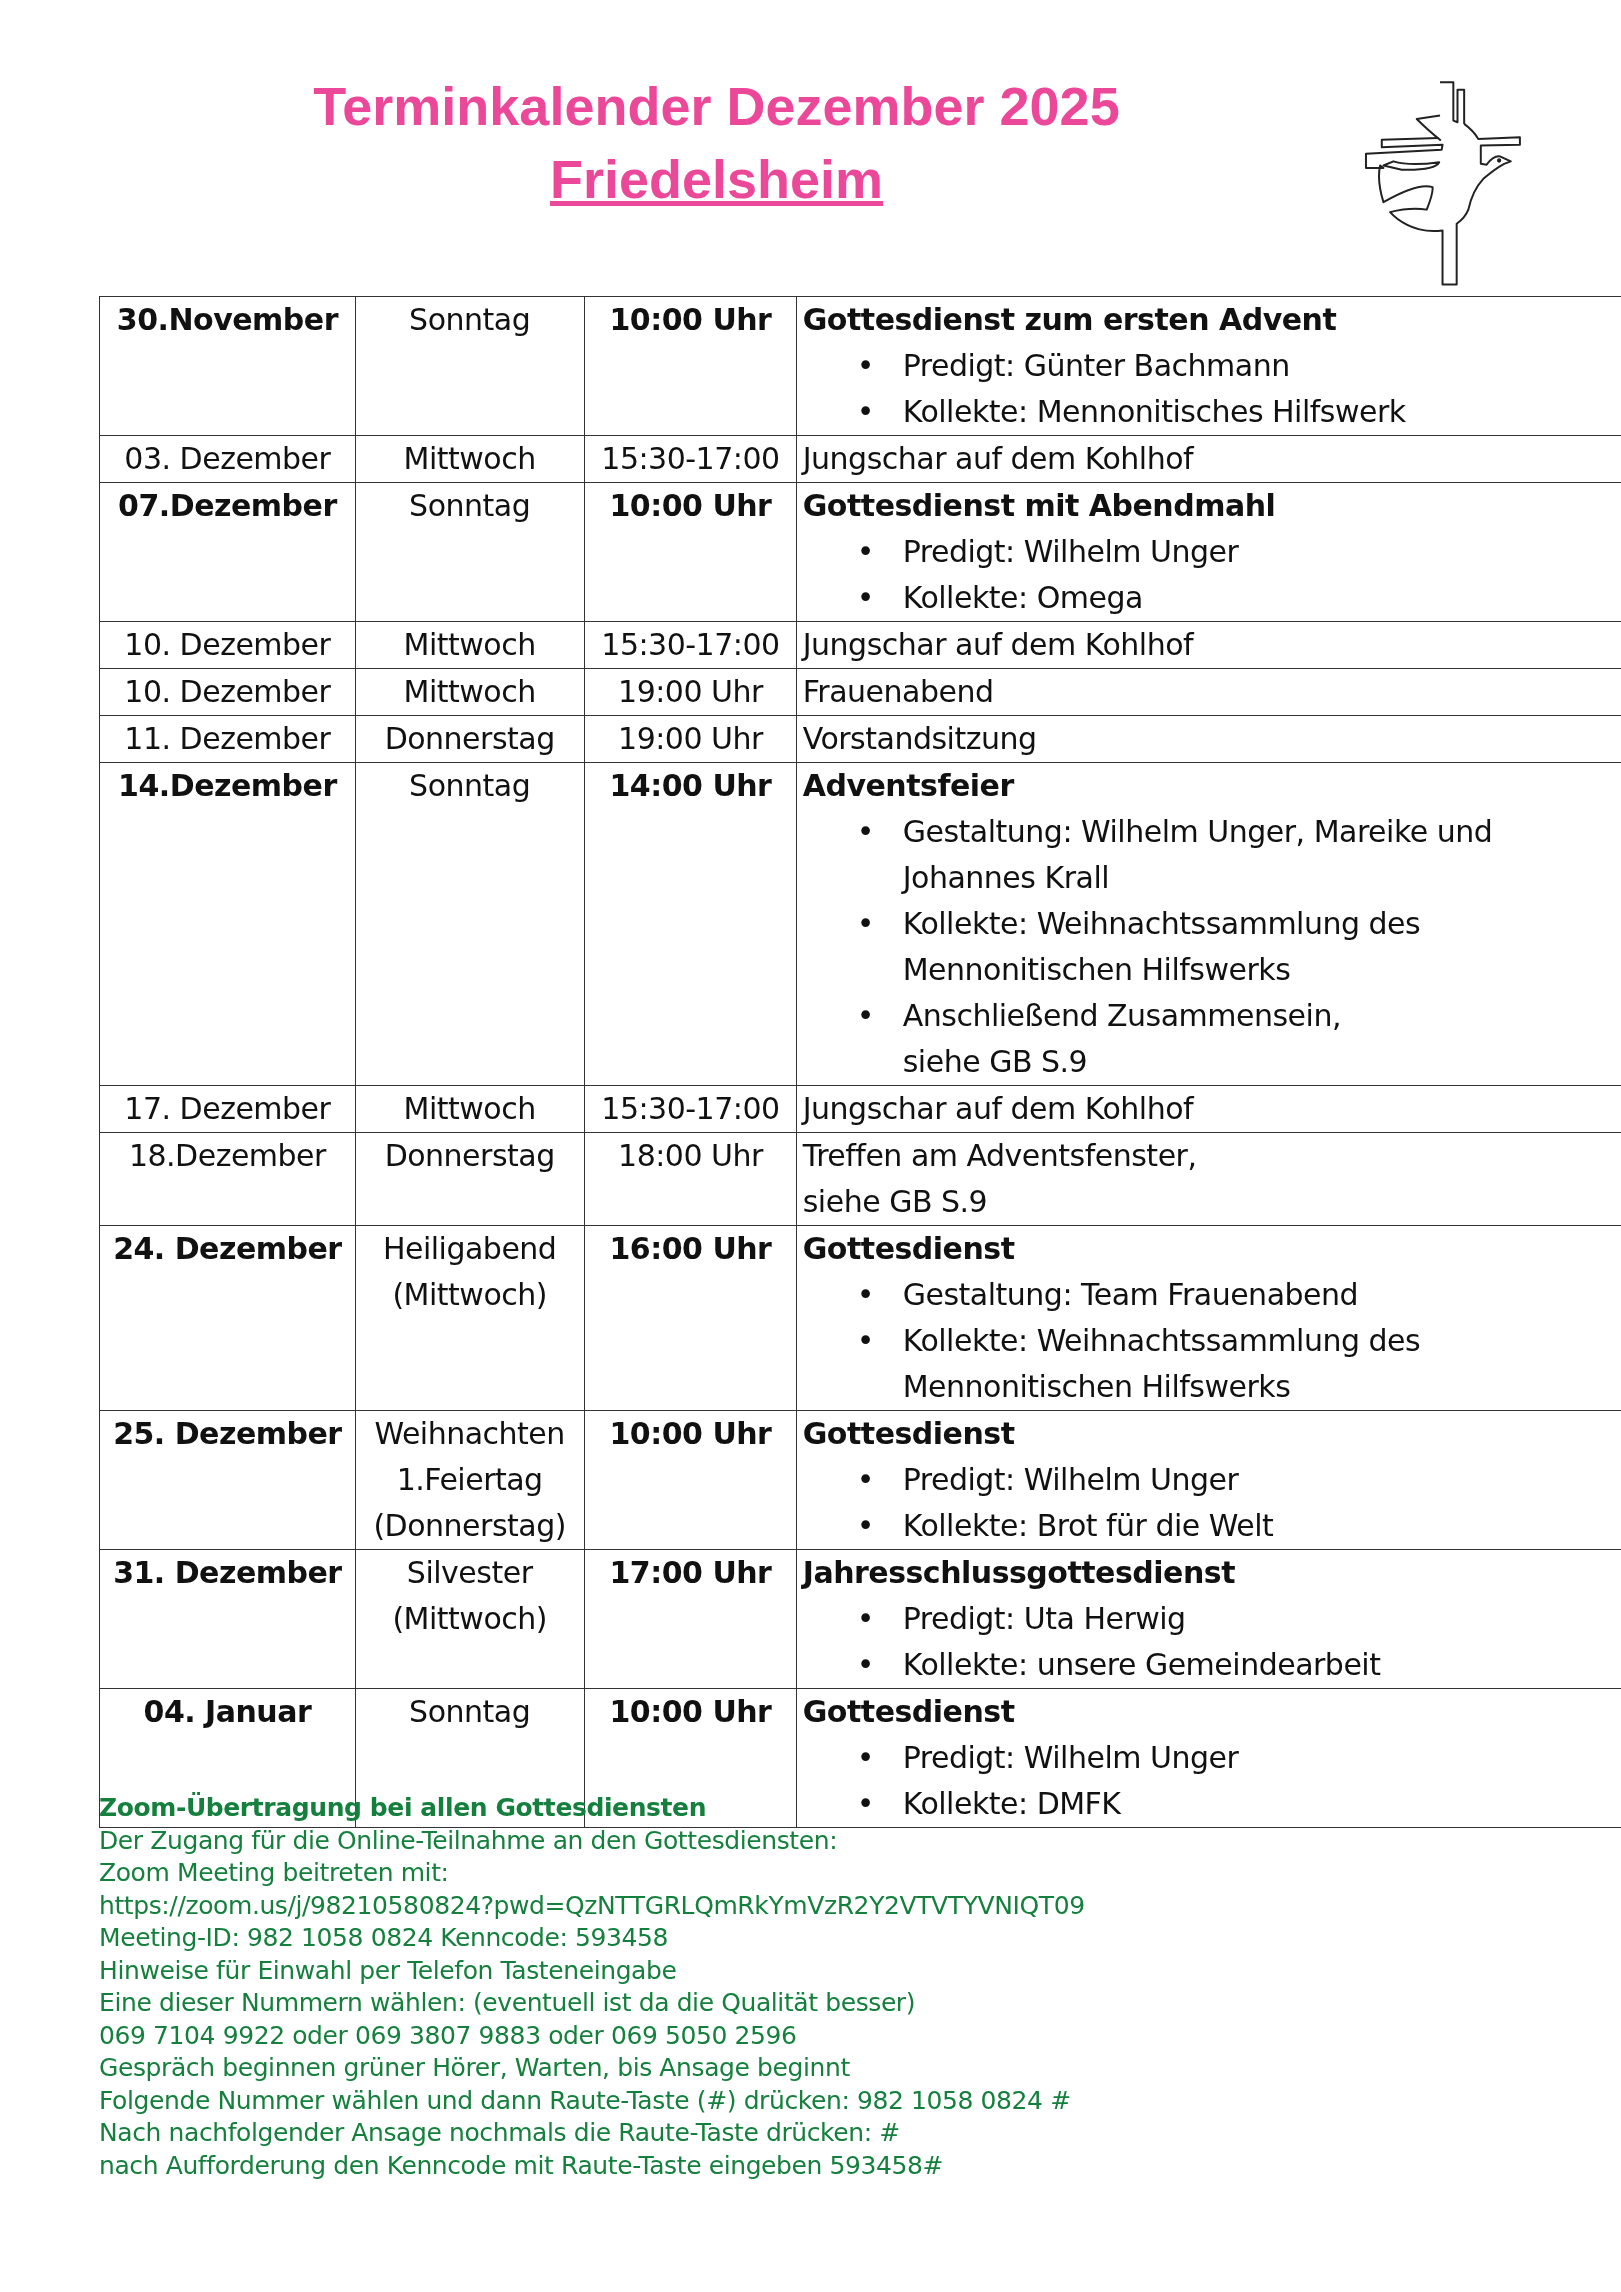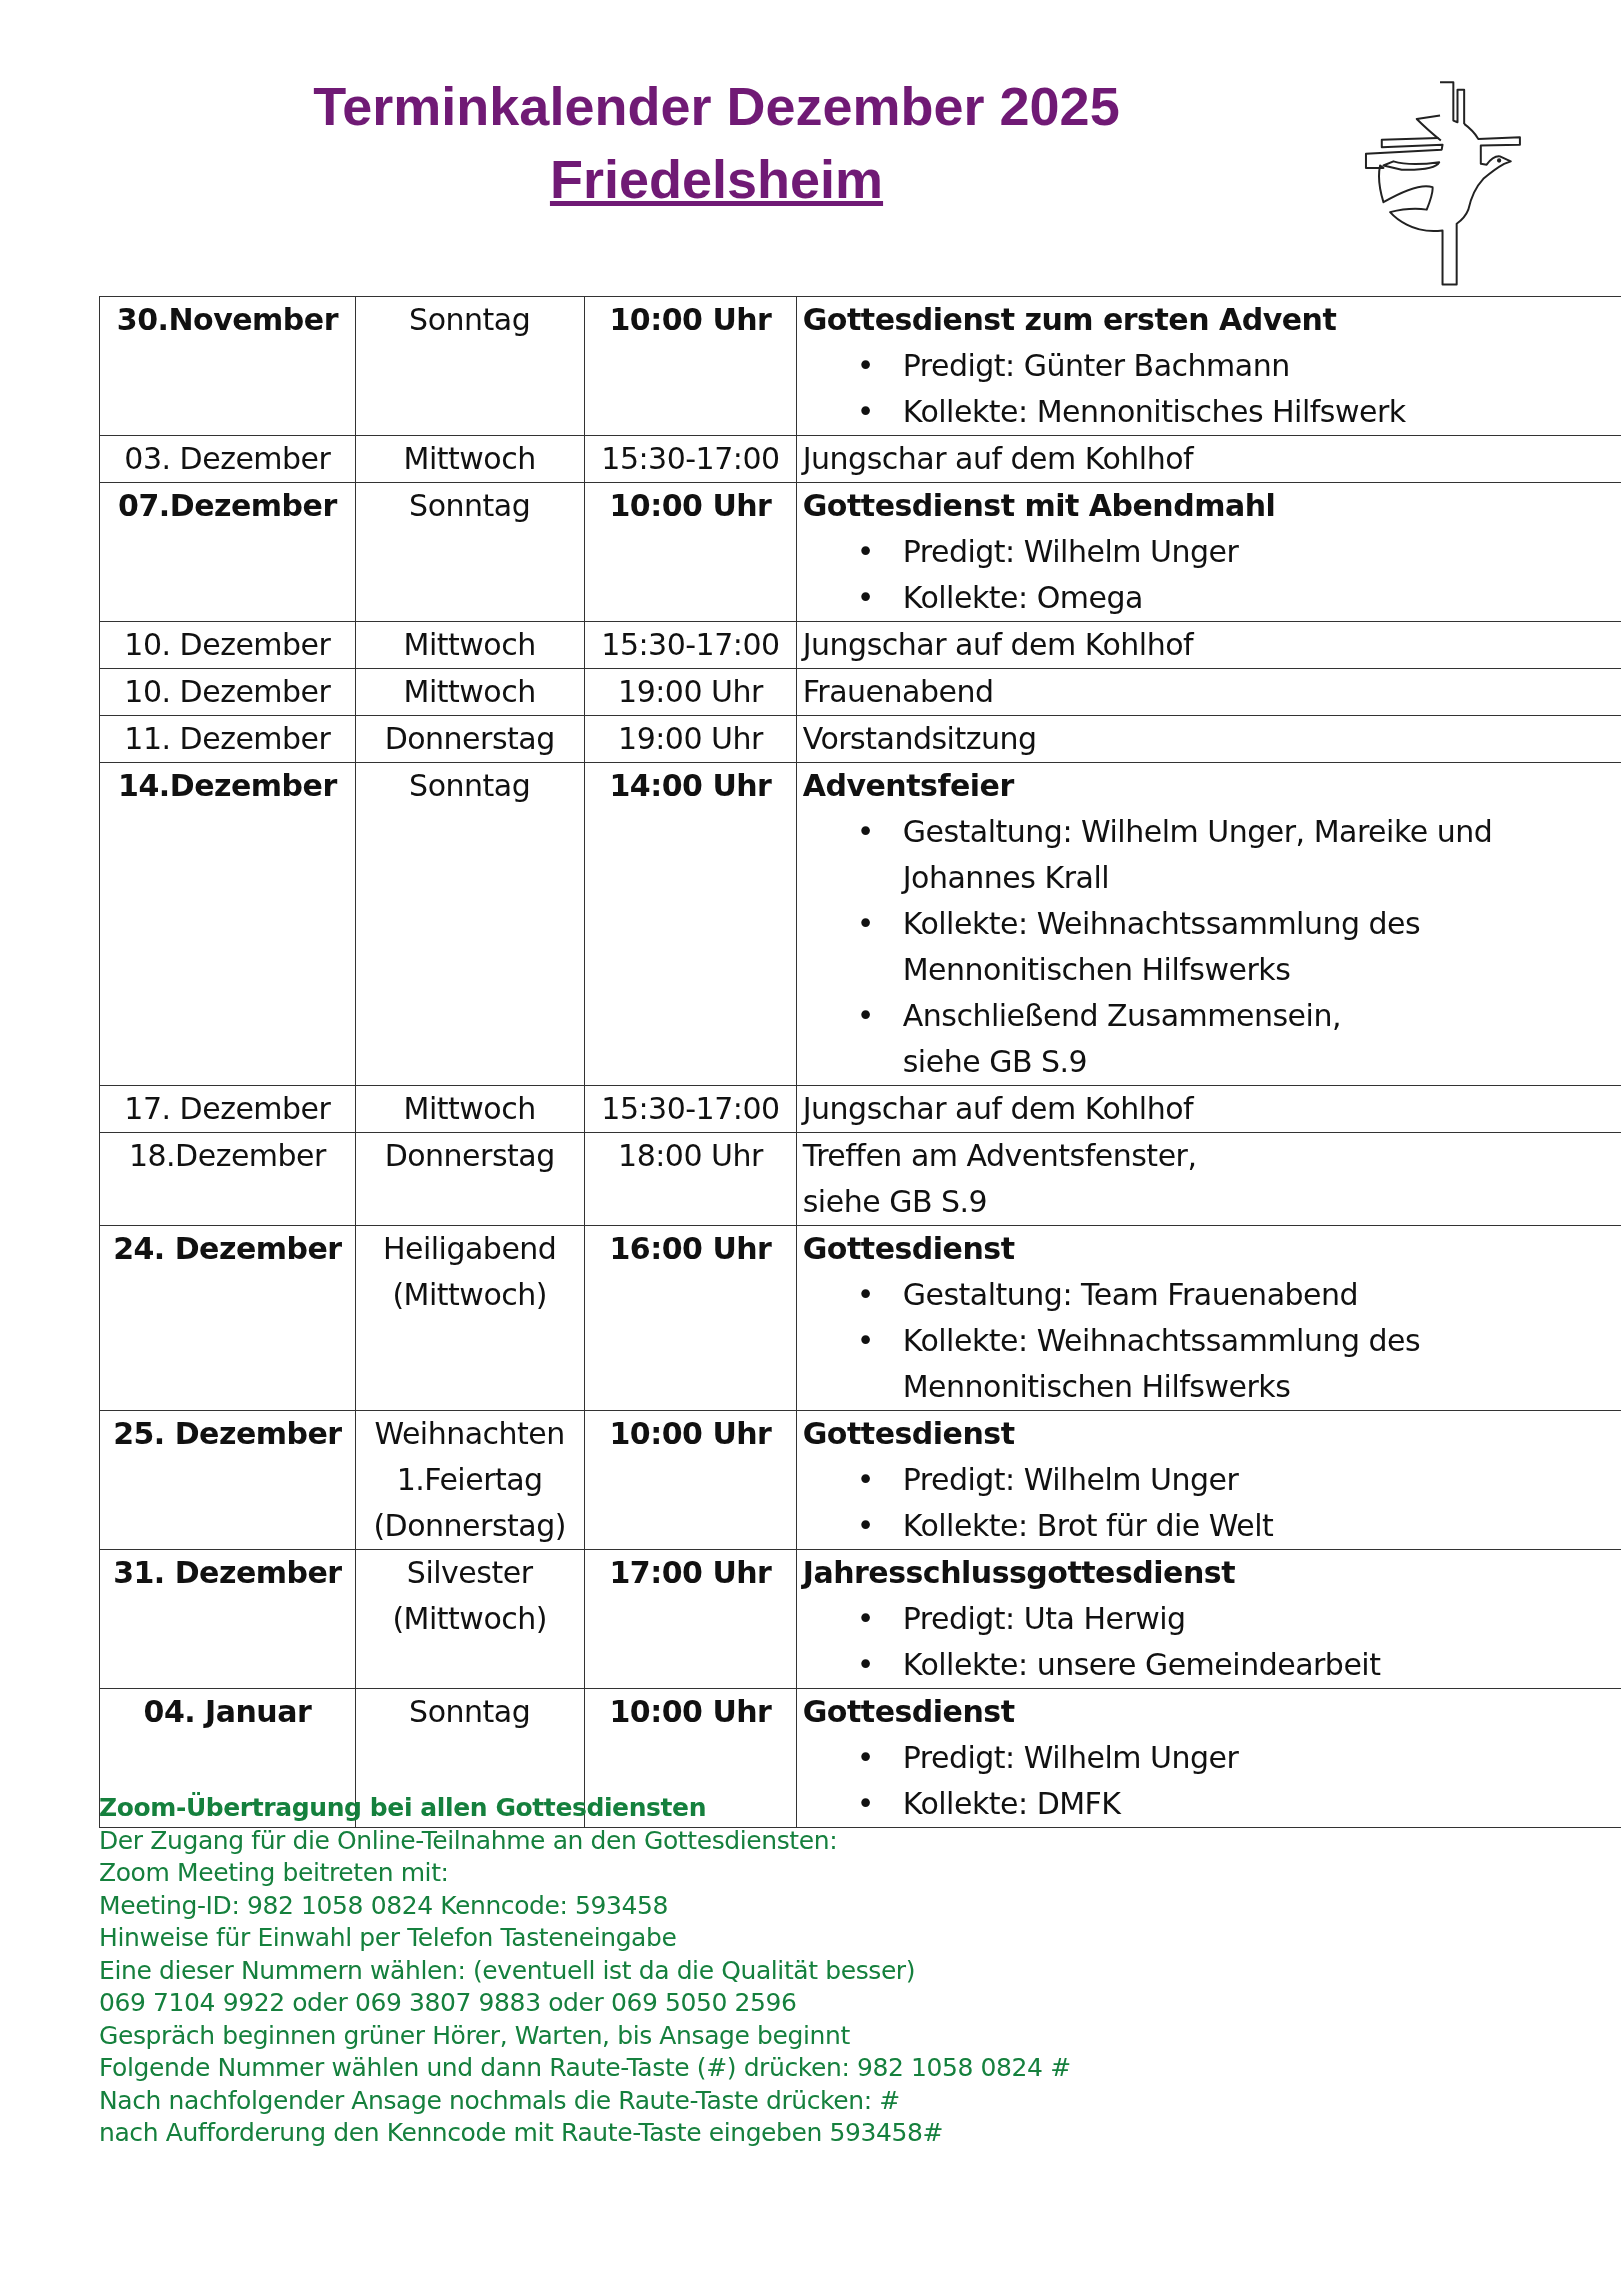--- a/index.html
+++ b/index.html
@@ -1,17 +1,17 @@
 <!DOCTYPE html>
 <html style="font-size:14.3px"><head>
 <meta charset="utf-8">
 <style>
   html, body { margin:0; padding:0; background:#ffffff; }
   body { width:1622px; height:2293px; position:relative; overflow:hidden; color:#111; font-family:"DejaVu Sans", sans-serif; }
-  .title { position:absolute; left:0; width:1433px; text-align:center; font-family:"Liberation Sans", sans-serif; font-weight:bold; font-size:54px; color:#701a75; line-height:1; }
+  .title { position:absolute; left:0; width:1433px; text-align:center; font-family:"Liberation Sans", sans-serif; font-weight:bold; font-size:54px; color:#ec4899; line-height:1; }
   .title.l1 { top:79px; }
   .title.l2 { top:152px;text-decoration:underline; }
   .logo { position:absolute; left:1348px; top:64px; width:224px; height:233px; }
   table.cal { position:absolute; left:99px; top:296px; width:1536px; border-collapse:collapse; table-layout:fixed; }
   table.cal td { border:1.8px solid #333; vertical-align:top; font-size:30px; line-height:46px; padding:0 5.4px; letter-spacing:-0.5px; }
   td.c-date { width:244px; text-align:center; }
   td.c-day  { width:217px; text-align:center; }
   td.c-time { width:201px; text-align:center; }
   td.c-desc { text-align:left; }
   tr.bold td.c-date, tr.bold td.c-time { font-weight:bold; }
@@ -206,20 +206,21 @@
           </ul>
         </td>
       </tr>
     </tbody>
 </table>
 
 <div class="footer">
   <div class="head">Zoom-Übertragung  bei allen Gottesdiensten</div>
   <div>Der Zugang für die Online-Teilnahme an den Gottesdiensten:</div>
   <div>Zoom Meeting beitreten mit:</div>
+  <div>https://zoom.us/j/98210580824?pwd=QzNTTGRLQmRkYmVzR2Y2VTVTYVNIQT09</div>
   <div>Meeting-ID: 982 1058 0824 Kenncode: 593458</div>
   <div>Hinweise für Einwahl per Telefon Tasteneingabe</div>
   <div>Eine dieser Nummern wählen: (eventuell ist da die Qualität besser)</div>
   <div>069 7104 9922 oder 069 3807 9883 oder 069 5050 2596</div>
   <div>Gespräch beginnen grüner Hörer, Warten, bis Ansage beginnt</div>
   <div>Folgende Nummer wählen und dann Raute-Taste (#) drücken: 982 1058 0824 #</div>
   <div>Nach nachfolgender Ansage nochmals die Raute-Taste drücken: #</div>
   <div>nach Aufforderung den Kenncode mit Raute-Taste eingeben 593458#</div>
 </div>
 

